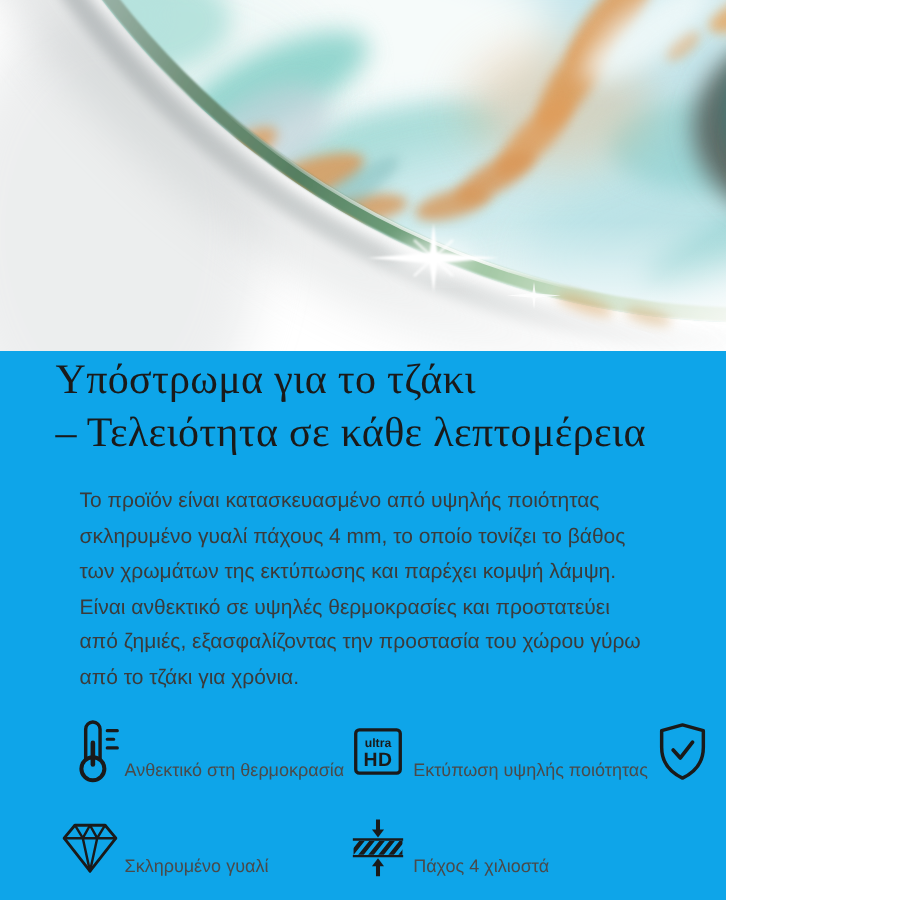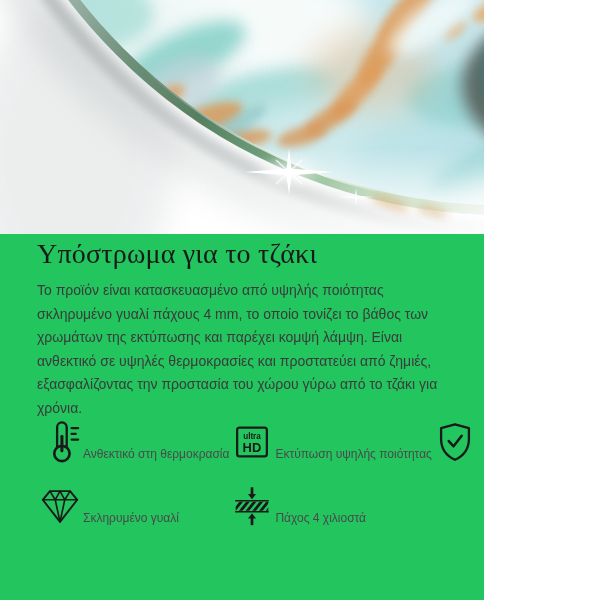--- a/index.html
+++ b/index.html
@@ -1,24 +1,24 @@
 <!DOCTYPE html>
 <html><head>
 <meta charset="utf-8">
 <style>
   html,body{margin:0;padding:0;background:#ffffff;}
-  .page{position:relative;width:484px;height:600px;overflow:hidden;background:#22c55e;
+  .page{position:relative;width:484px;height:600px;overflow:hidden;background:#0ea5e9;
         font-family:"Liberation Sans",sans-serif;}
   .hero{width:600px;height:234px;position:relative;}
   .hero svg{display:block;}
   .content{padding:0 37px;}
   h1{font-family:"Liberation Serif",serif;font-weight:400;font-size:28px;line-height:35px;
      color:#1a1a1a;margin:2px 0 8px;letter-spacing:.2px;}
   h1 .h-line{display:block;}
-  .desc{font-size:14px;line-height:23.5px;color:#3b3b3b;margin:0;max-width:528px;}
+  .desc{font-size:14px;line-height:23.5px;color:#3b3b3b;margin:16px;max-width:528px;}
   .features{display:grid;grid-template-columns:auto auto auto;justify-content:space-between;
             row-gap:20px;margin-top:0;}
   .feature{display:flex;flex-direction:row;align-items:center;}
   .icon-box{height:44px;display:flex;align-items:center;justify-content:center;}
   .icon-box svg{display:block;}
   .f-label{margin-top:24px;font-size:12px;line-height:15px;color:#4a4a4a;white-space:nowrap;}
 </style>
 </head>
 <body>
 
@@ -152,20 +152,21 @@
         <polygon points="-40,0 0,-3.4 40,0 0,3.4" fill="#ffffff" filter="url(#blp)"></polygon>
         <polygon points="0,-20 2.8,0 0,20 -2.8,0" fill="#ffffff" filter="url(#blp)"></polygon>
         <circle r="3" fill="#ffffff"></circle>
       </g>
     </svg>
   </div>
 
   <div class="content">
     <h1>
       <span class="h-line">Υπόστρωμα για το τζάκι</span>
+      <span class="h-line">– Τελειότητα σε κάθε λεπτομέρεια</span>
     </h1>
     <p class="desc">Το προϊόν είναι κατασκευασμένο από υψηλής ποιότητας σκληρυμένο γυαλί πάχους 4 mm, το οποίο τονίζει το βάθος των χρωμάτων της εκτύπωσης και παρέχει κομψή λάμψη. Είναι ανθεκτικό σε υψηλές θερμοκρασίες και προστατεύει από ζημιές, εξασφαλίζοντας την προστασία του χώρου γύρω από το τζάκι για χρόνια.</p>
 
     <div class="features">
 
       <div class="feature">
         <div class="icon-box">
           <svg width="46" height="46" viewBox="0 0 48 48" fill="none" stroke="#1a1a1a" stroke-linecap="round">
             <path d="M21 29.5 V8.5 a5 5 0 0 1 10 0 V29.5" stroke-width="2.4"></path>
             <circle cx="26" cy="36" r="8" stroke-width="2.8"></circle>

